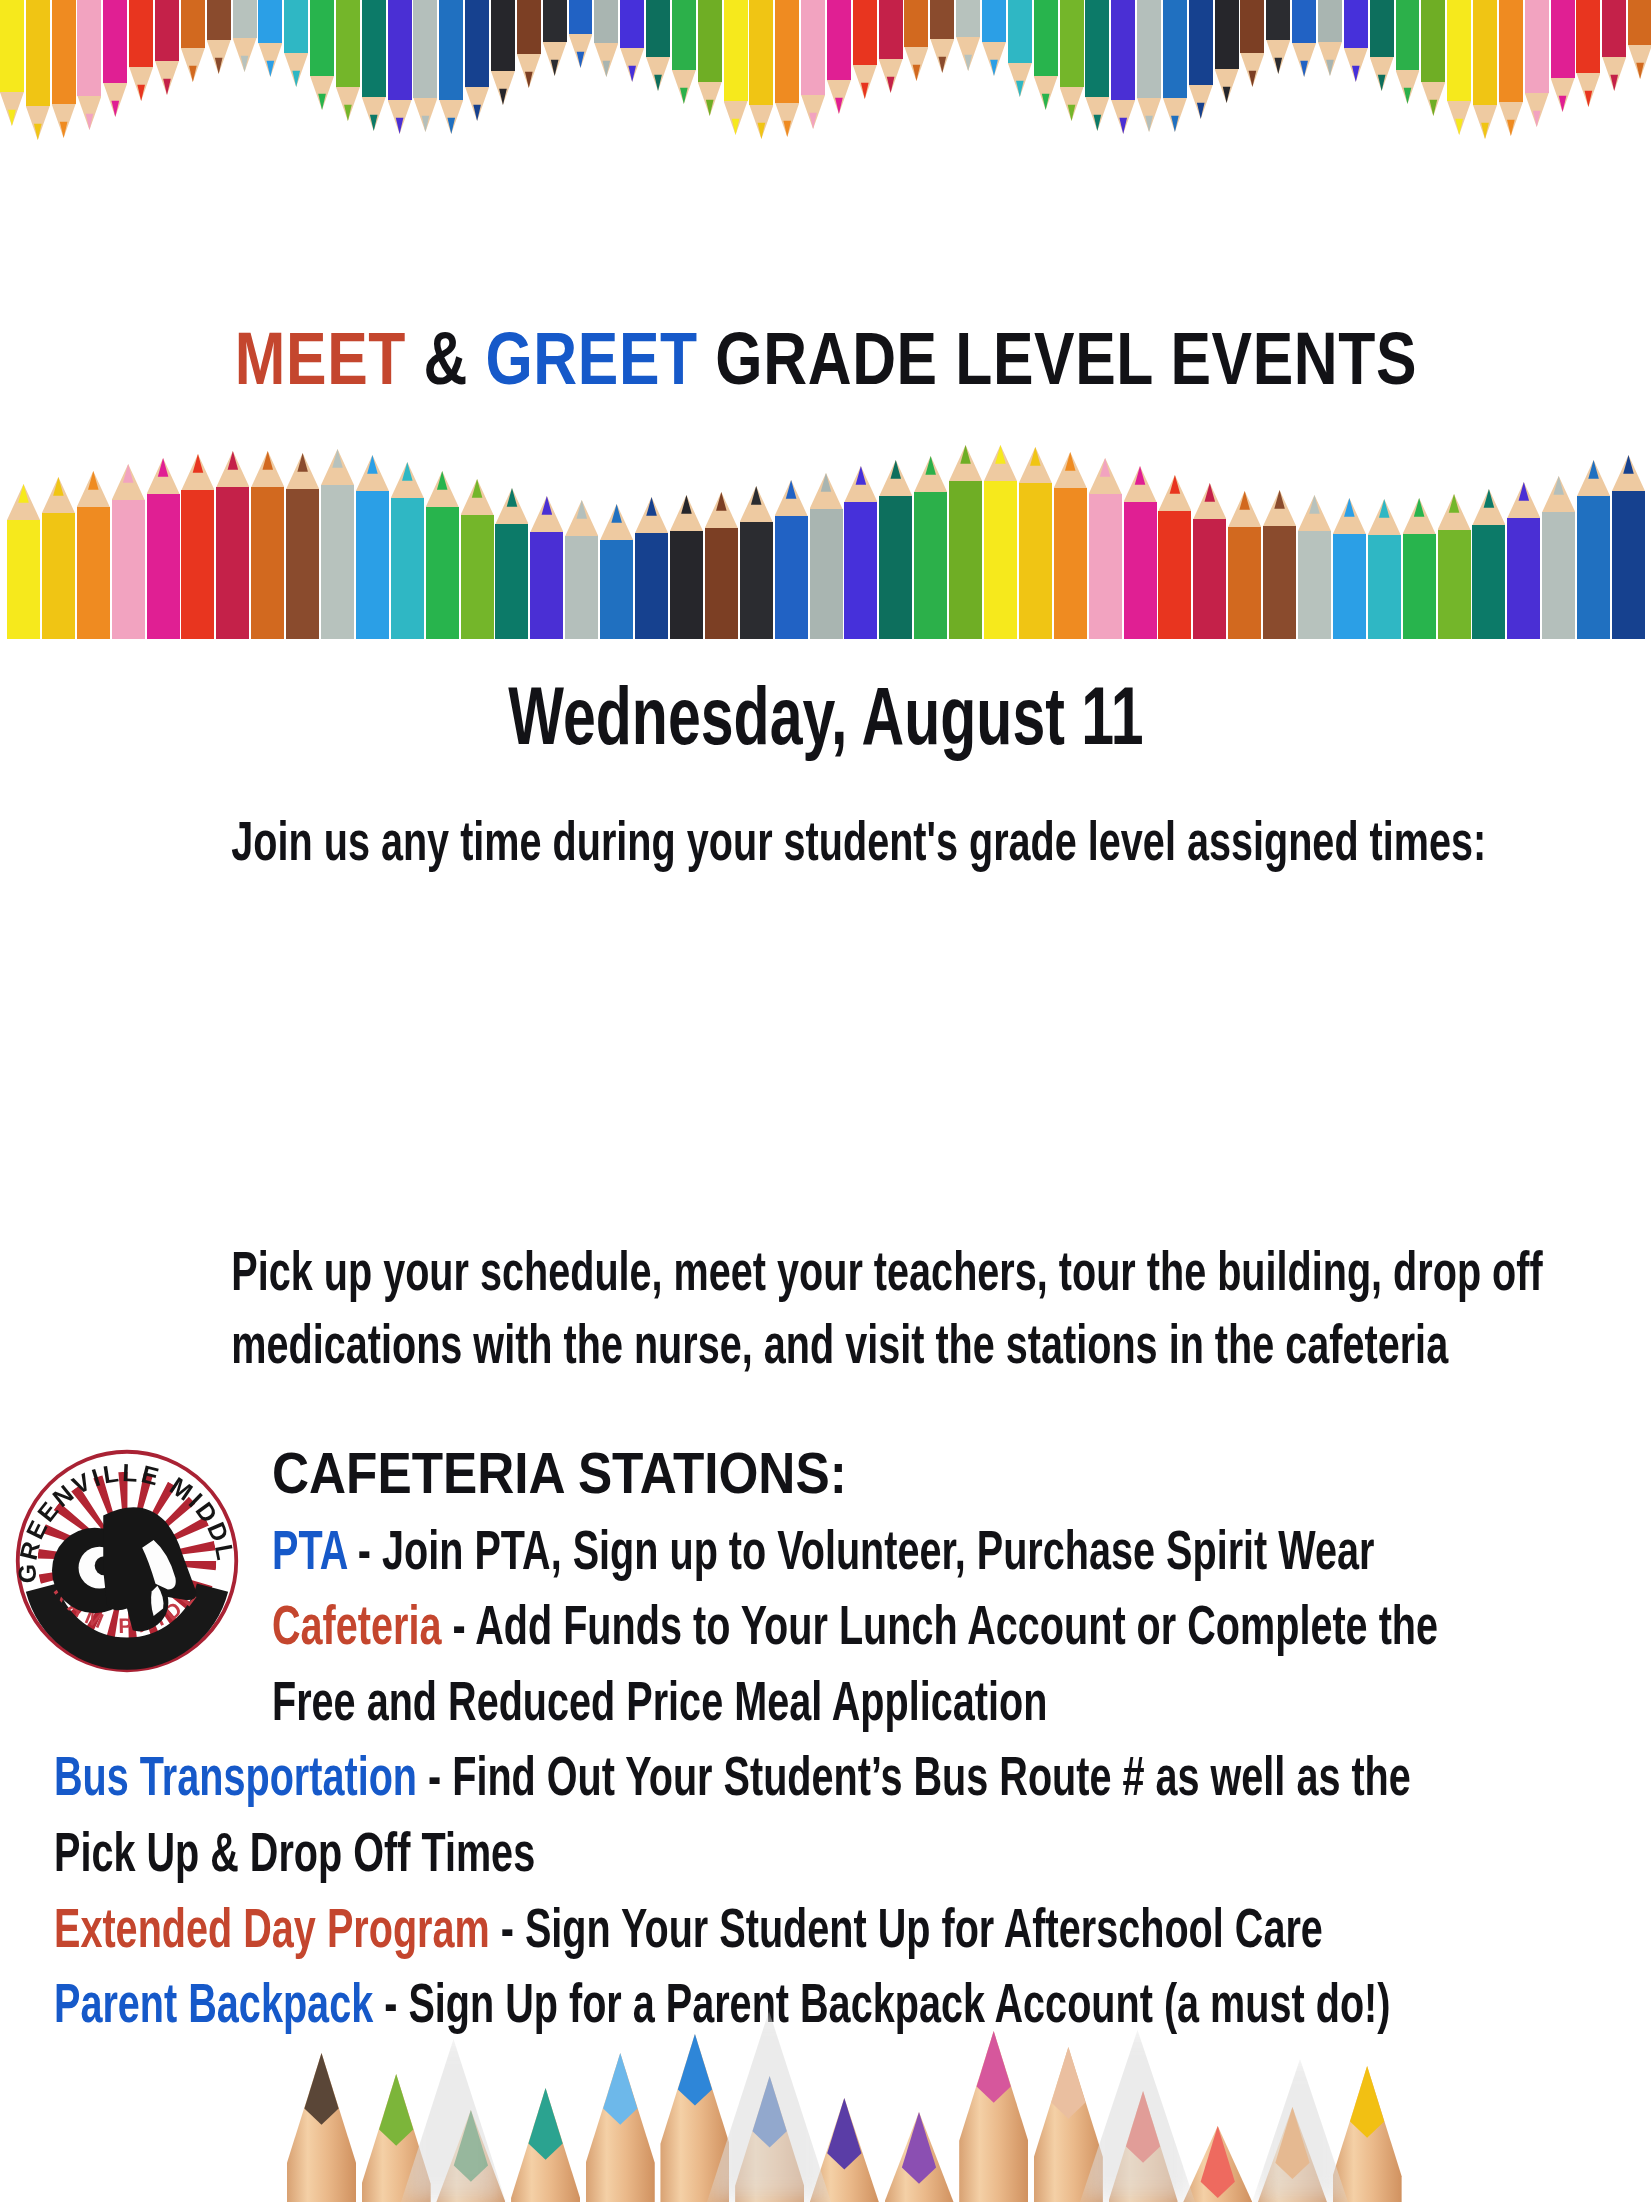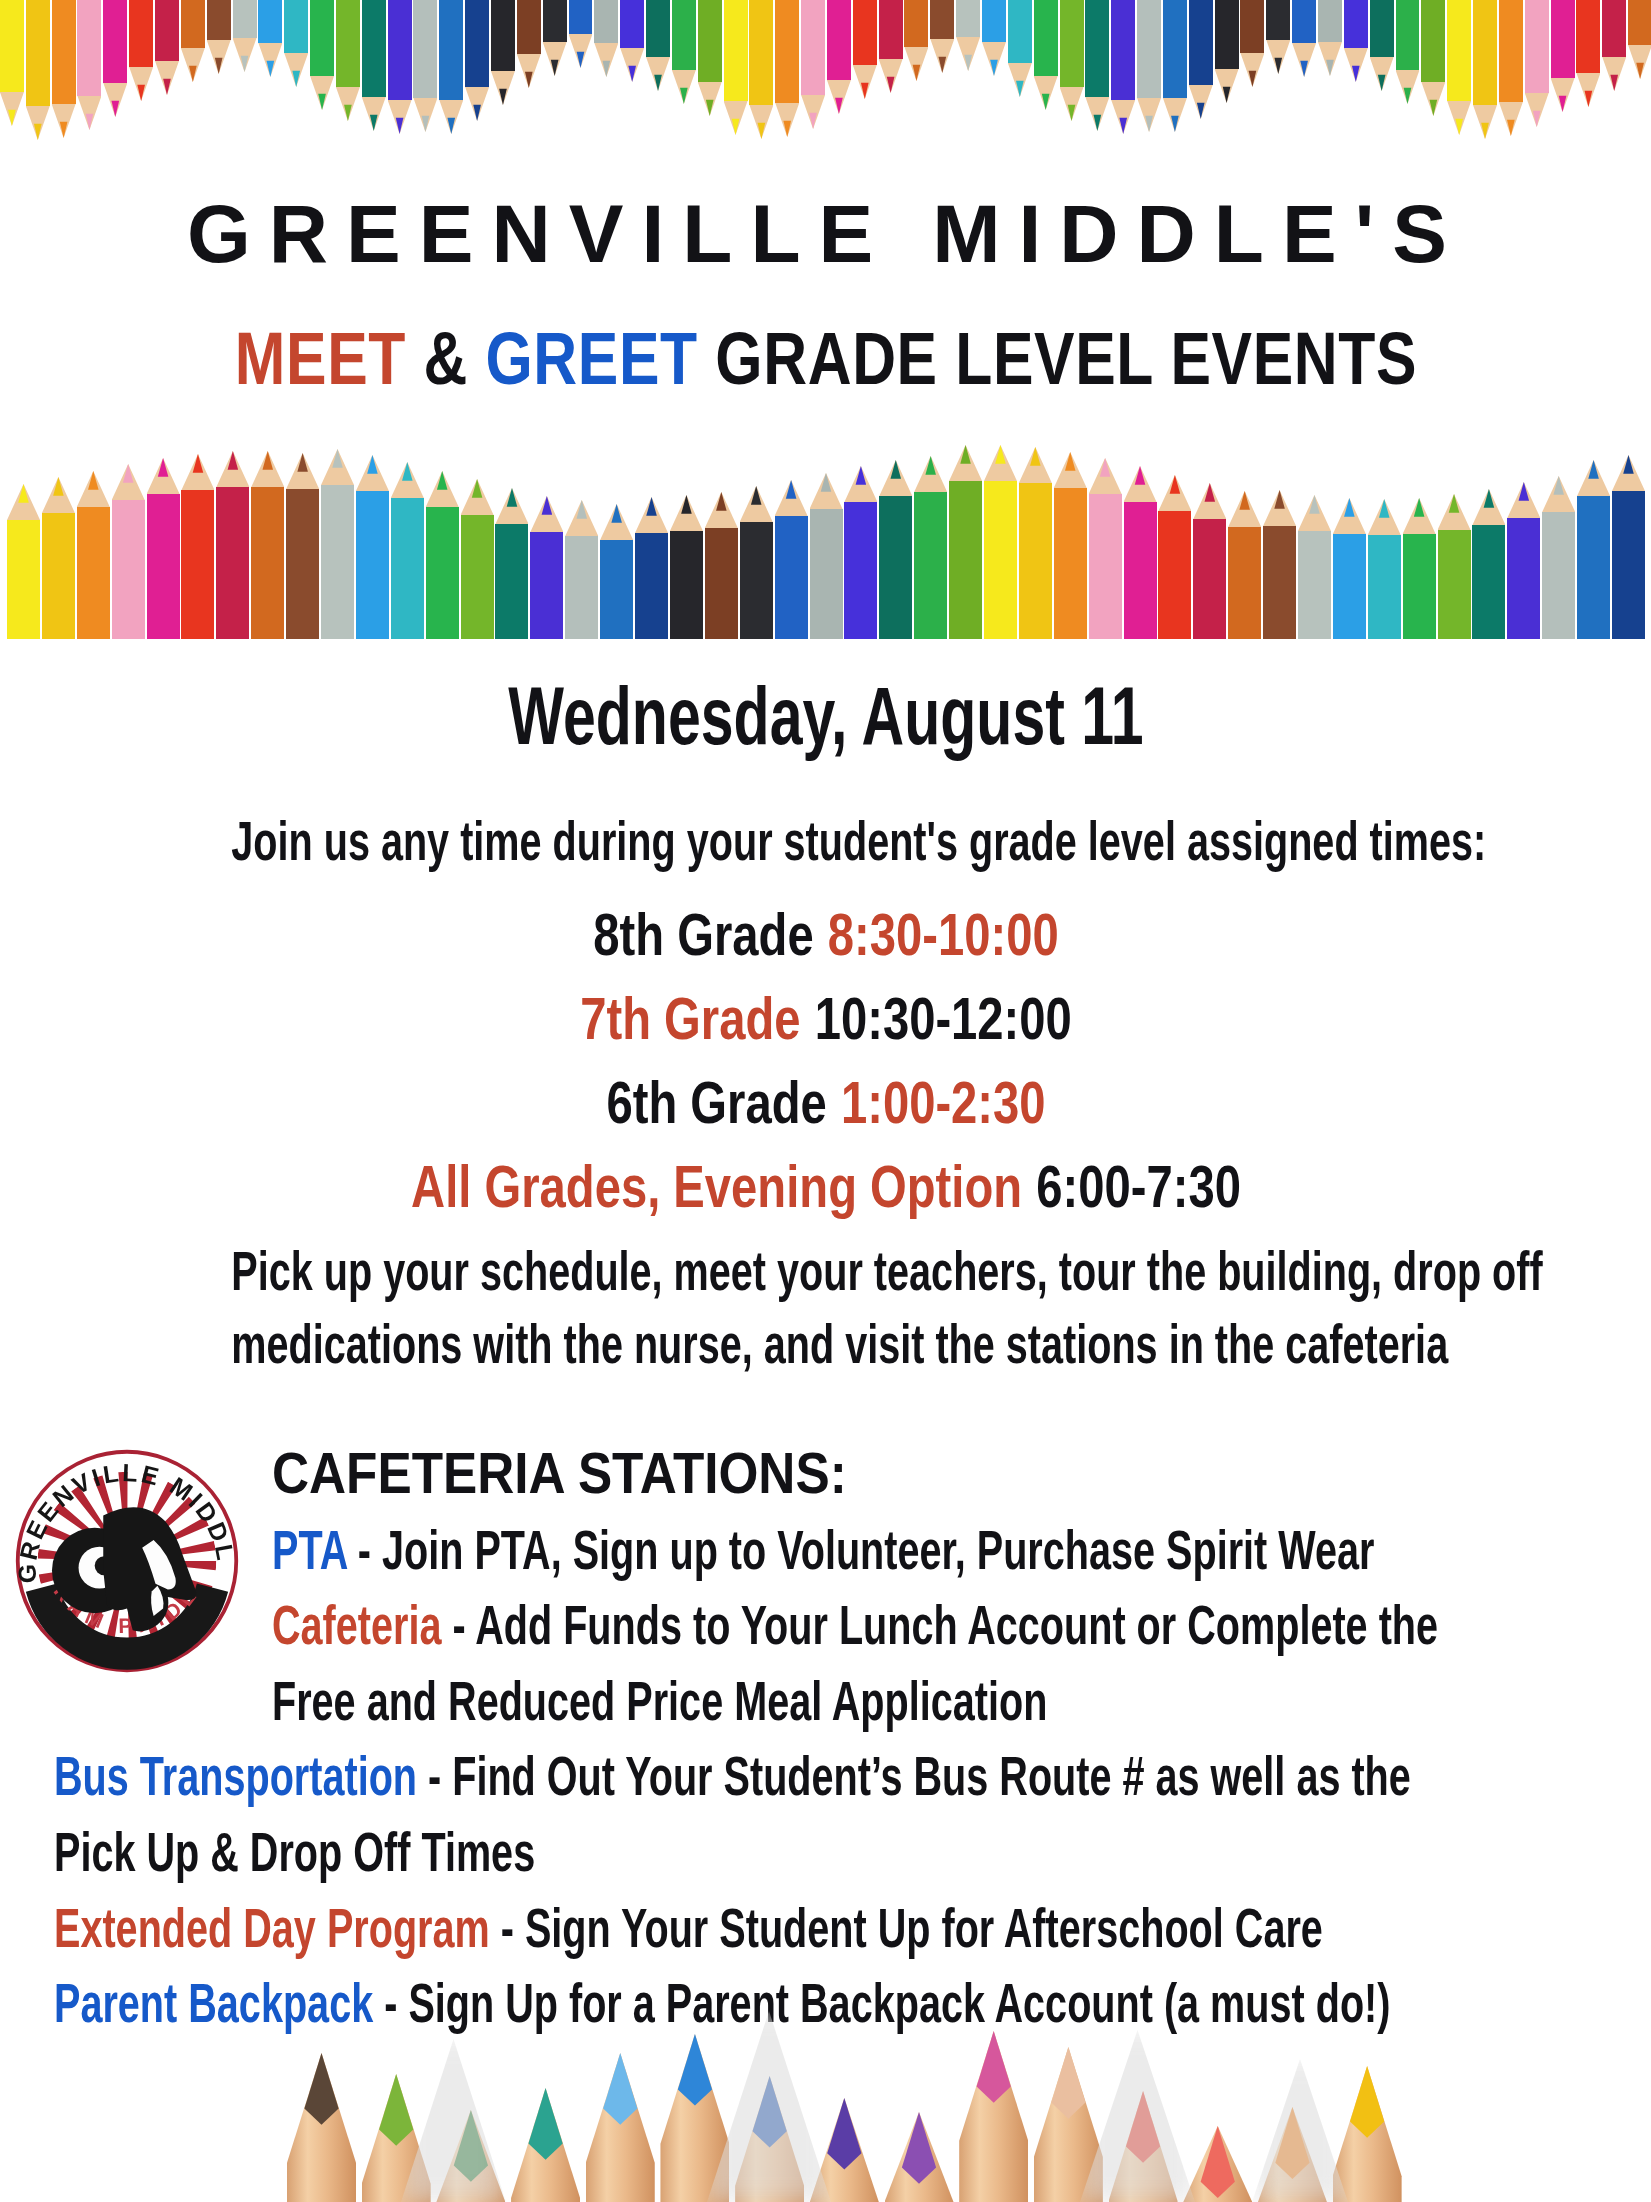--- a/index.html
+++ b/index.html
@@ -497,21 +497,20 @@
       </div>
       <div class="tp">
         <div class="tp-body" style="background: rgb(210, 105, 31); height: 45px;"></div>
         <div class="tp-cone">
           <div class="tp-wood"></div>
           <div class="tp-lead" style="background: rgb(210, 105, 31);"></div>
         </div>
       </div>
     </div>
 
-  <div class="cline title">GREENVILLE MIDDLE'S</div>
 
   <div class="cline subtitle"><span style="color:#c4462e">MEET</span><span style="color:#121216"> &amp; </span><span style="color:#1659c9">GREET</span><span style="color:#121216"> GRADE LEVEL EVENTS</span></div>
 
   <div class="pencil-band" id="band2">
       <div class="bp" style="height: 155px;">
         <div class="bp-cone">
           <div class="bp-wood"></div>
           <div class="bp-lead" style="background: rgb(246, 233, 28);"></div>
         </div>
         <div class="bp-body" style="background: rgb(246, 233, 28);"></div>
@@ -837,26 +836,20 @@
           <div class="bp-lead" style="background: rgb(22, 65, 143);"></div>
         </div>
         <div class="bp-body" style="background: rgb(22, 65, 143);"></div>
       </div>
     </div>
 
   <div class="cline date-heading">Wednesday, August 11</div>
 
   <div class="cline intro">Join us any time during your student's grade level assigned times:</div>
 
-  <div id="rows">
-      <div class="row"><span style="color: rgb(18, 18, 22);">8th Grade</span><span class="t" style="color: rgb(196, 70, 46);">8:30-10:00</span></div>
-      <div class="row"><span style="color: rgb(196, 70, 46);">7th Grade</span><span class="t" style="color: rgb(18, 18, 22);">10:30-12:00</span></div>
-      <div class="row"><span style="color: rgb(18, 18, 22);">6th Grade</span><span class="t" style="color: rgb(196, 70, 46);">1:00-2:30</span></div>
-      <div class="row"><span style="color: rgb(196, 70, 46);">All Grades, Evening Option</span><span class="t" style="color: rgb(18, 18, 22);">6:00-7:30</span></div>
-    </div>
 
   <div class="cline note">
     <div>Pick up your schedule, meet your teachers, tour the building, drop off</div>
     <div>medications with the nurse, and visit the stations in the cafeteria</div>
   </div>
 
   <svg class="logo" viewBox="0 0 240 240">
     <circle cx="120" cy="120" r="115" fill="#ffffff" stroke="#a92234" stroke-width="4"></circle>
     <circle cx="120" cy="120" r="66" fill="none" stroke="#b22533" stroke-width="56" stroke-dasharray="7 12"></circle>
     <circle cx="120" cy="120" r="96" fill="none" stroke="#ffffff" stroke-width="4"></circle>

